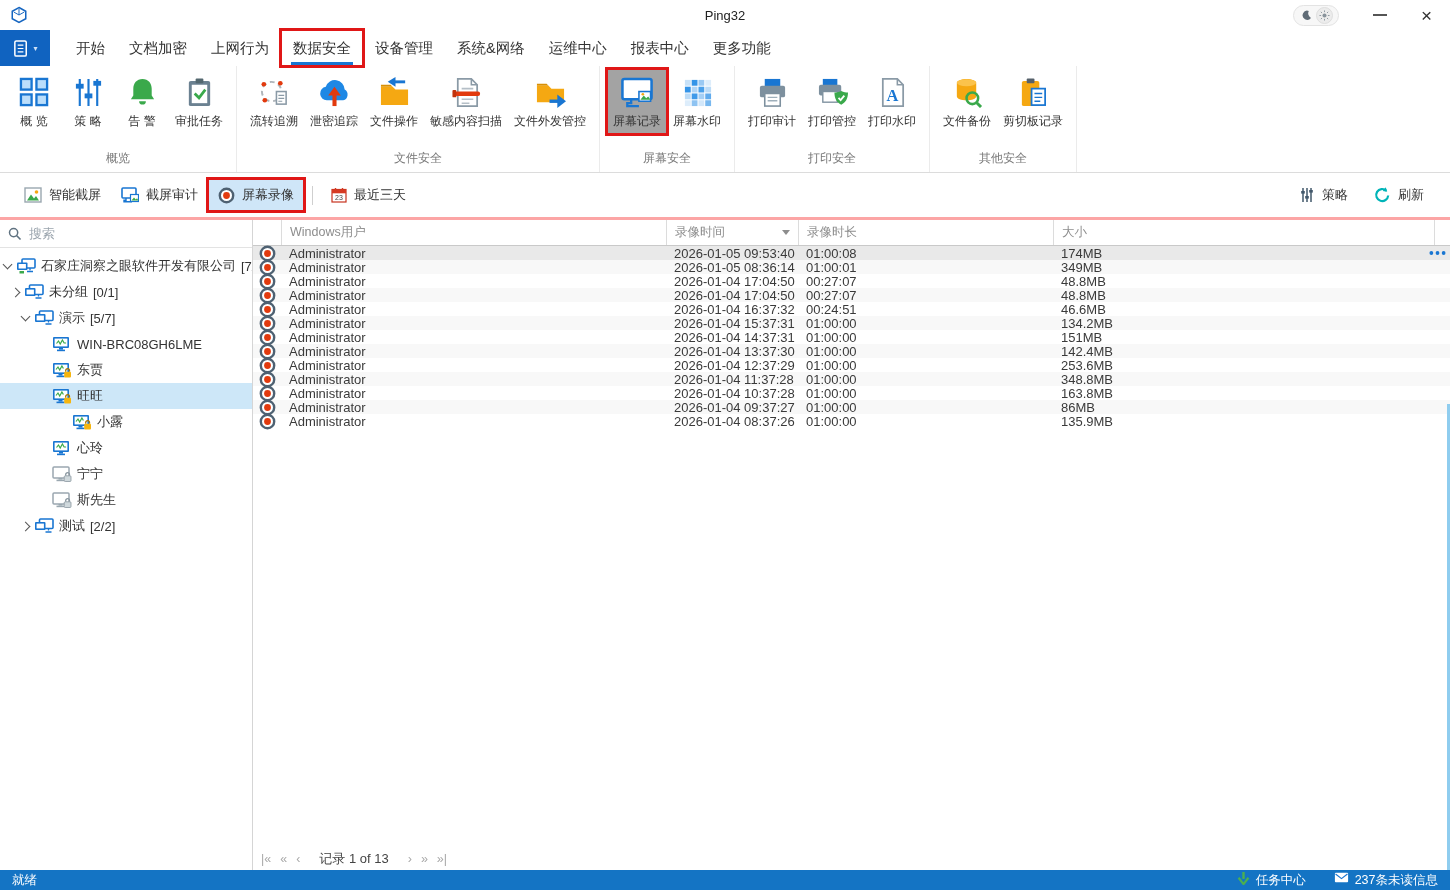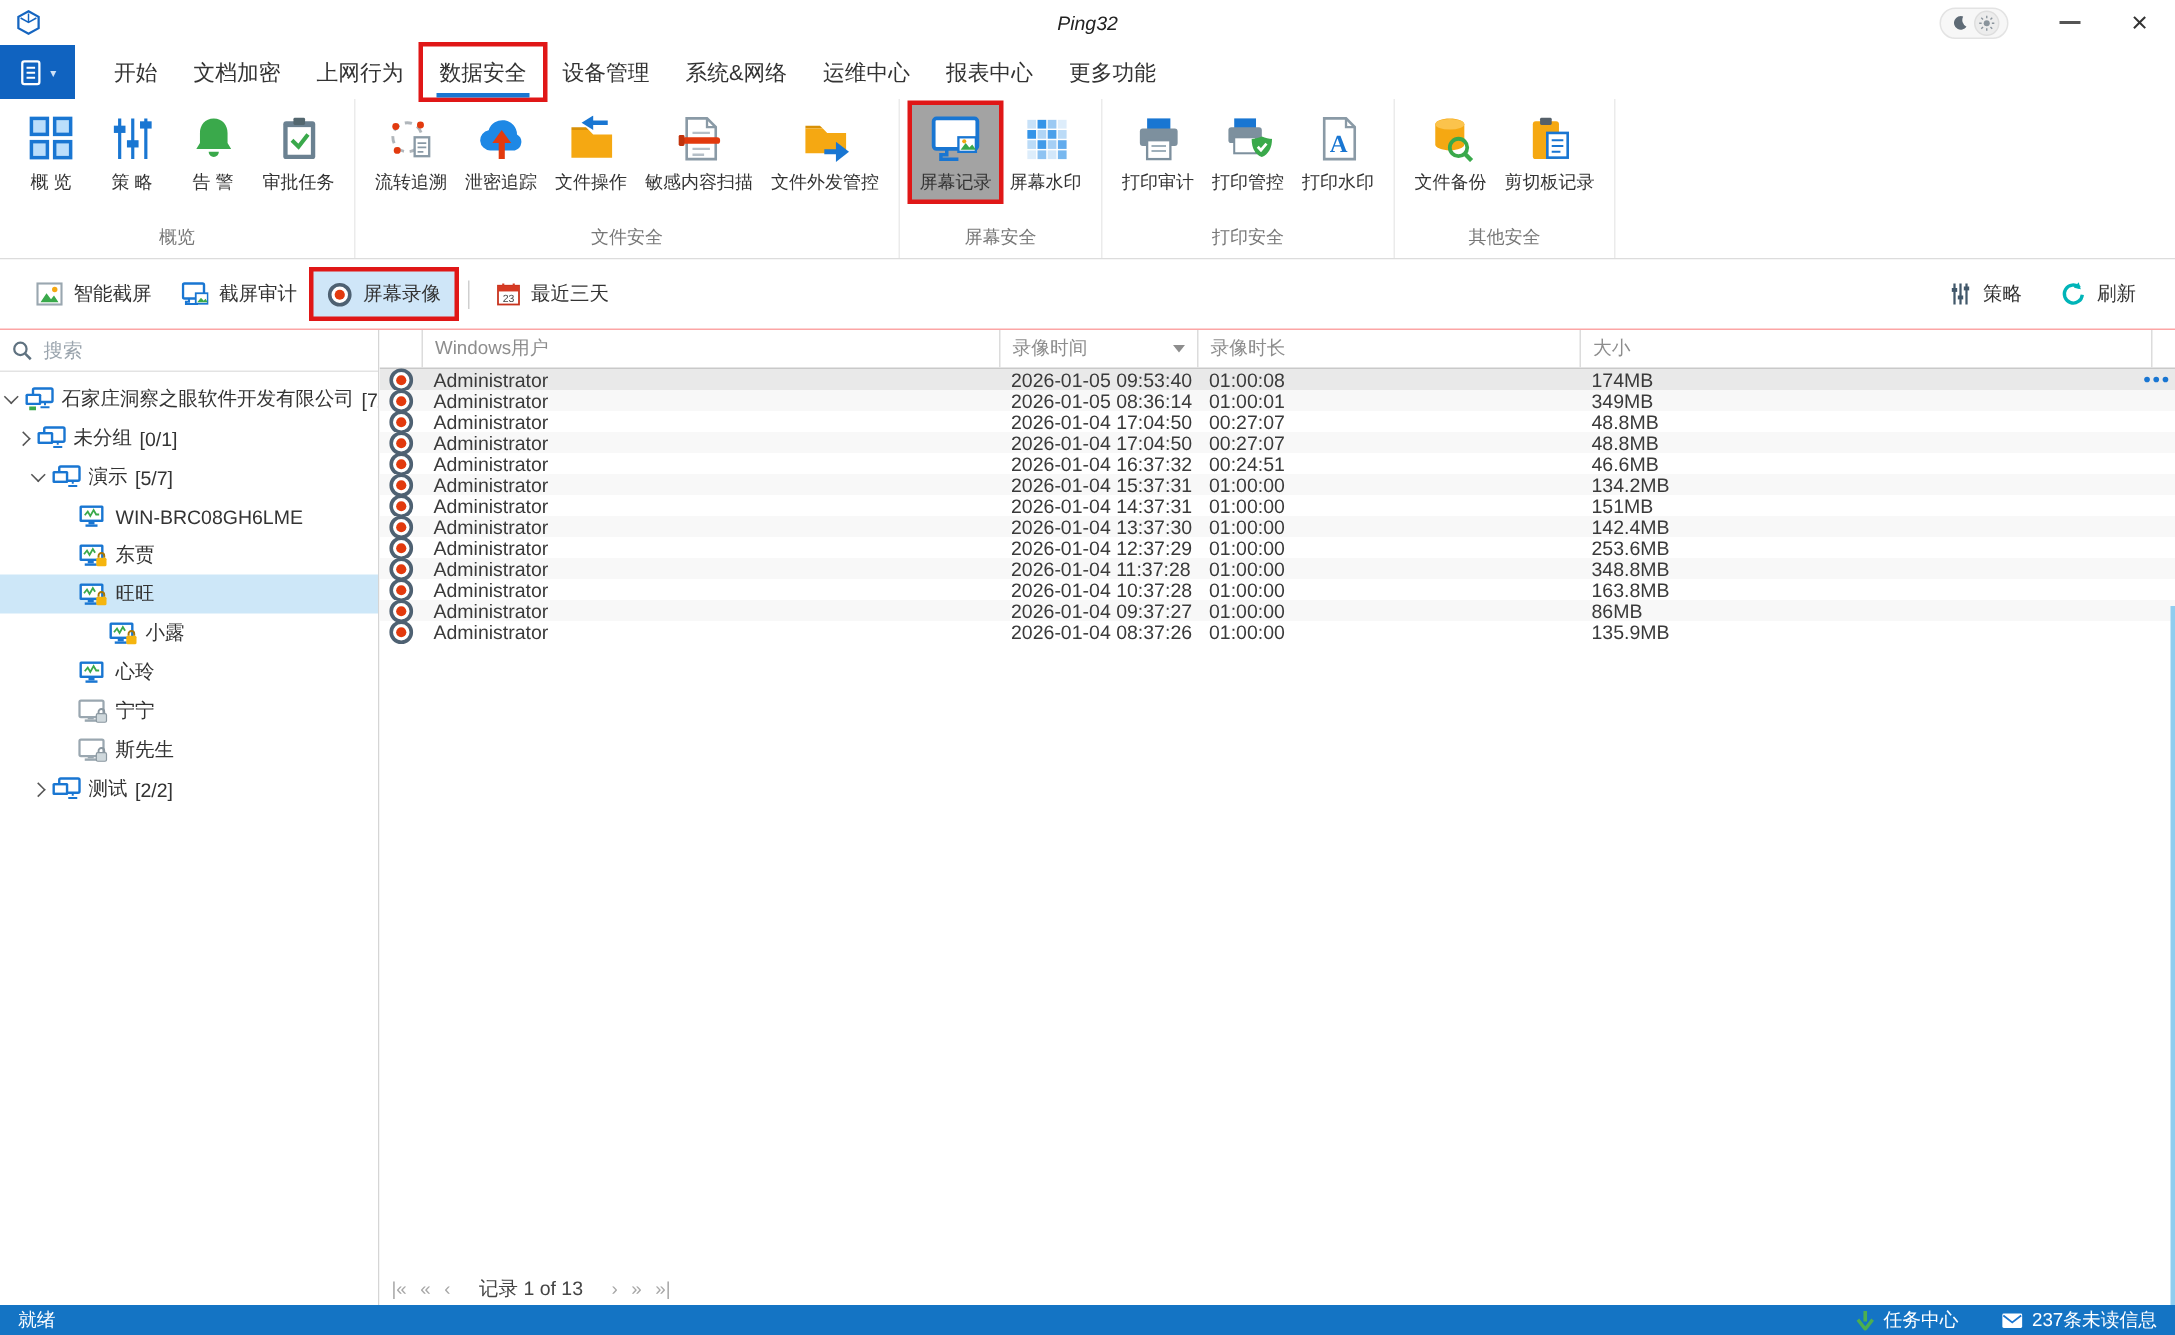--- a/index.html
+++ b/index.html
@@ -3,21 +3,21 @@
 <meta charset="utf-8">
 <style>
   * { margin:0; padding:0; box-sizing:border-box; }
   html,body { width:1450px; height:890px; overflow:hidden; }
   body { font-family:"Liberation Sans","DejaVu Sans",sans-serif; background:#fff; display:flex; flex-direction:column; color:#333; }
   .icon { display:inline-flex; align-items:center; justify-content:center; }
 
   
   .titlebar { height:30px; flex:0 0 30px; display:flex; align-items:center; position:relative; background:#fff; }
   .logo { position:absolute; left:10px; top:6px; }
-  .win-title { position:absolute; left:0; right:0; text-align:center; font-size:13px; color:#222;font-style:italic; }
+  .win-title { position:absolute; left:0; right:0; text-align:center; font-size:13px; color:#222; }
   .win-controls { position:absolute; right:0; top:0; height:30px; display:flex; align-items:center; gap:34px; padding-right:18px; }
   .theme-toggle { width:46px; height:21px; border:1px solid #e3e3e3; border-radius:11px; background:#f7f7f7; display:flex; align-items:center; padding:0 2px 0 7px; gap:4px; }
   .toggle-knob { width:17px; height:17px; border-radius:50%; background:#ececec; border:1px solid #dedede; display:flex; align-items:center; justify-content:center; }
   .min-btn { width:14px; height:2px; background:#555; }
   .close-btn { font-size:19px; color:#333; line-height:1; }
 
   
   .tabbar { height:36px; flex:0 0 36px; display:flex; align-items:stretch; background:#fff; }
   .menu-btn { width:50px; background:#1063c0; display:flex; align-items:center; justify-content:center; gap:2px; }
   .menu-caret { color:#cfe2f7; font-size:8px; }
@@ -30,21 +30,21 @@
   .ribbon { height:107px; flex:0 0 107px; display:flex; border-bottom:1px solid #dcdcdc; background:#fff; }
   .rgroup { display:flex; flex-direction:column; border-right:1px solid #ebebeb; padding:0 3px; }
   .rbtns { display:flex; align-items:flex-start; padding:3px 4px 0; }
   .rbtn { display:flex; flex-direction:column; align-items:center; gap:3px; padding:5px 6px 4px; min-width:54px; }
   .rbtn .icon { height:36px; }
   .rbtn-label { font-size:12px; color:#333; white-space:nowrap; }
   .rbtn.sel { background:#a3a3a3; }
   .rlabel { margin-top:auto; text-align:center; font-size:12px; color:#777; padding:2px 0 5px; }
 
   
-  .toolbar { height:47px; flex:0 0 47px; display:flex; align-items:center; padding:0 16px 0 14px; background:#fff; border-bottom:1px solid #fca5a5; }
+  .toolbar { height:47px; flex:0 0 47px; display:flex; align-items:center; padding:0 16px 0 14px; background:#fff; border-bottom:3px solid #fca5a5; }
   .tbtn { display:flex; align-items:center; gap:7px; padding:7px 10px; font-size:13px; color:#333; white-space:nowrap; }
   .tbtn.sel { background:#cfe6f8; }
   .tsep { width:1px; height:19px; background:#cfcfcf; margin:0 8px; }
   .toolbar-right { margin-left:auto; display:flex; align-items:flex-end; gap:6px; }
 
   
   .main { flex:1; display:flex; overflow:hidden; position:relative; }
   .sidebar { width:253px; flex:0 0 253px; border-right:1px solid #d5d5d5; display:flex; flex-direction:column; background:#fff; }
   .search-row { height:28px; flex:0 0 28px; display:flex; align-items:center; gap:7px; padding:0 8px; border-bottom:1px solid #e3e3e3; }
   .search-input { border:none; outline:none; flex:1; font-size:13px; font-family:inherit; color:#333; }
@@ -73,21 +73,21 @@
   .tspacer { flex:1; }
 
   
   .pagination { height:22px; flex:0 0 22px; display:flex; align-items:center; padding-left:8px; gap:9px; font-size:13px; color:#444; }
   .pg-nav { color:#a8a8a8; font-size:12.5px; }
   .pg-label { margin:0 10px; }
 
   
   .statusbar { height:20px; flex:0 0 20px; background:#1474c4; color:#fff; display:flex; align-items:center; font-size:12.5px; padding:0 12px; }
   .sb-right { margin-left:auto; display:flex; align-items:center; gap:7px; }
-  .sb-group { display:flex; align-items:center; gap:6px; }
+  .sb-group { display:flex; align-items:flex-start; gap:6px; }
   .sb-gap { width:14px; }
 
   .right-strip { position:absolute; right:0; top:184px; width:3px; height:684px; background:#8fcdef; }
 </style>
 </head>
 <body>
 
 <div class="titlebar">
   <span class="logo icon">
     <svg width="18" height="18" viewBox="0 0 24 24">

